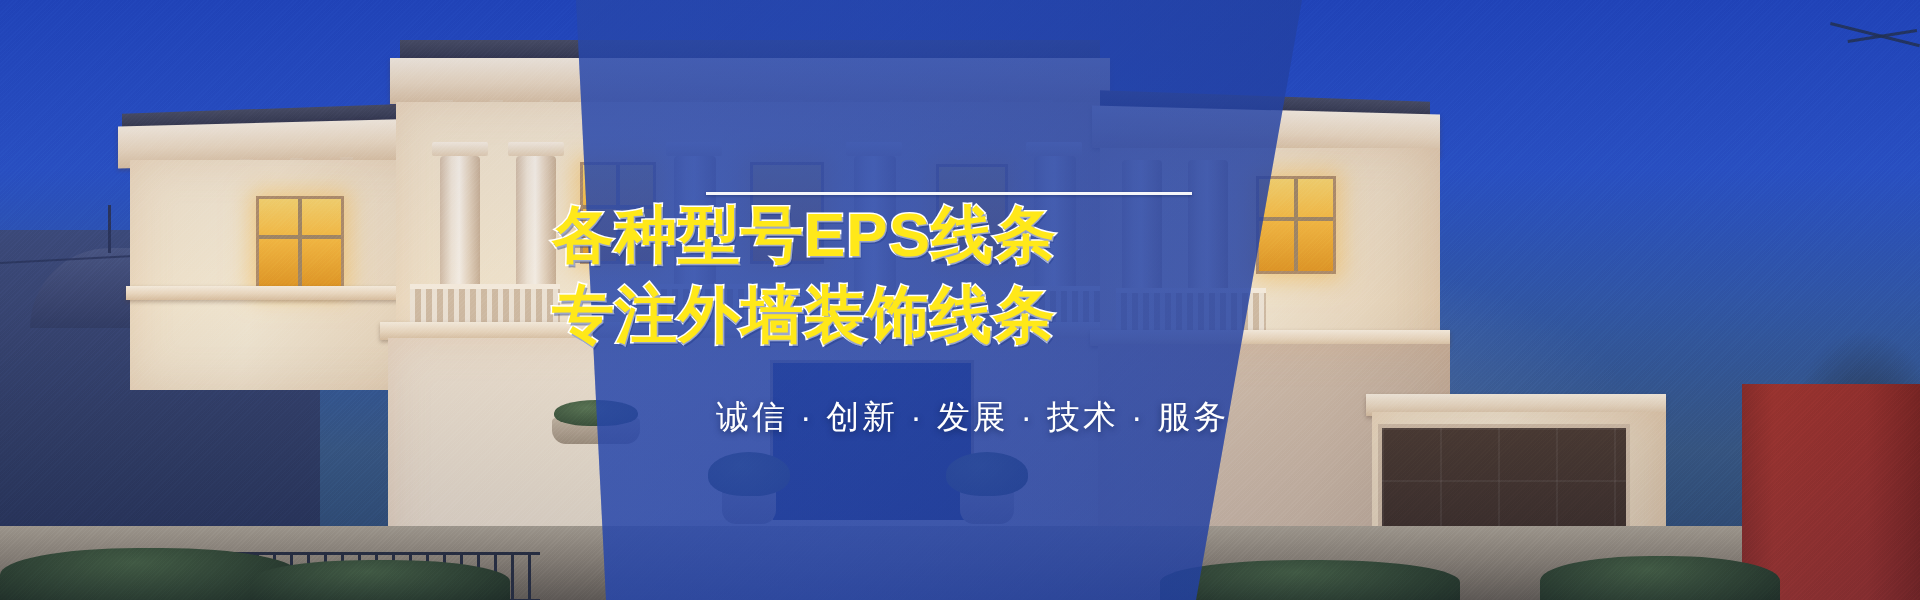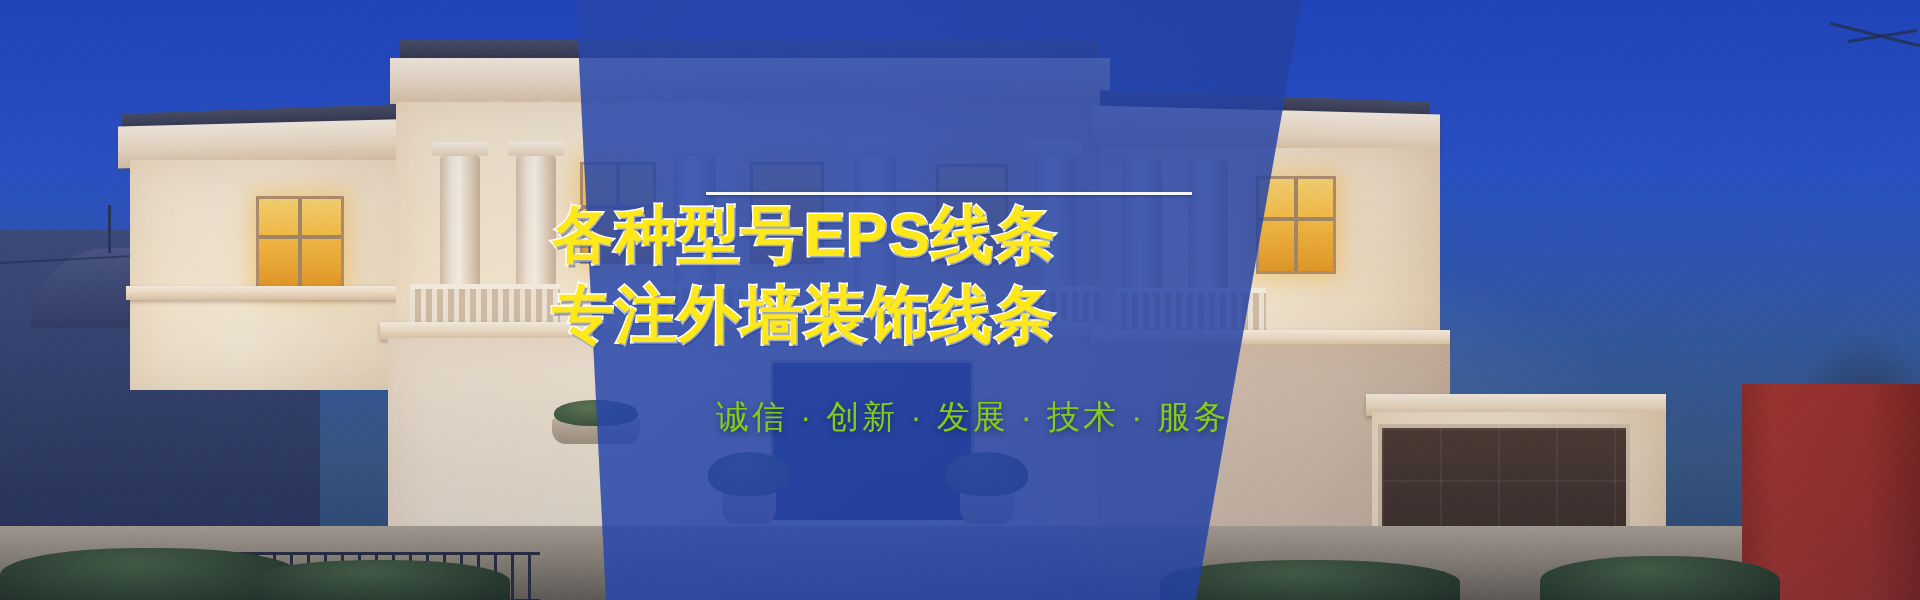--- a/index.html
+++ b/index.html
@@ -178,21 +178,21 @@
     color:#ffe819;
     -webkit-text-stroke:3px #ffffff;
     paint-order:stroke fill;
     text-shadow:2px 3px 0 rgba(35,60,140,.45);
   }
   .headline.l1{top:204px;}
   .headline.l2{top:284px;}
 
   .tagline{
     position:absolute;left:716px;top:400px;
-    font-size:33px;line-height:1;letter-spacing:3px;color:#84cc16;
+    font-size:33px;line-height:1;letter-spacing:3px;color:#ffffff;
     font-weight:400;white-space:nowrap;
     text-shadow:0 2px 6px rgba(10,25,70,.6);
   }
 </style>
 </head>
 <body>
 
 <div class="banner">
 
   <div class="photo">

